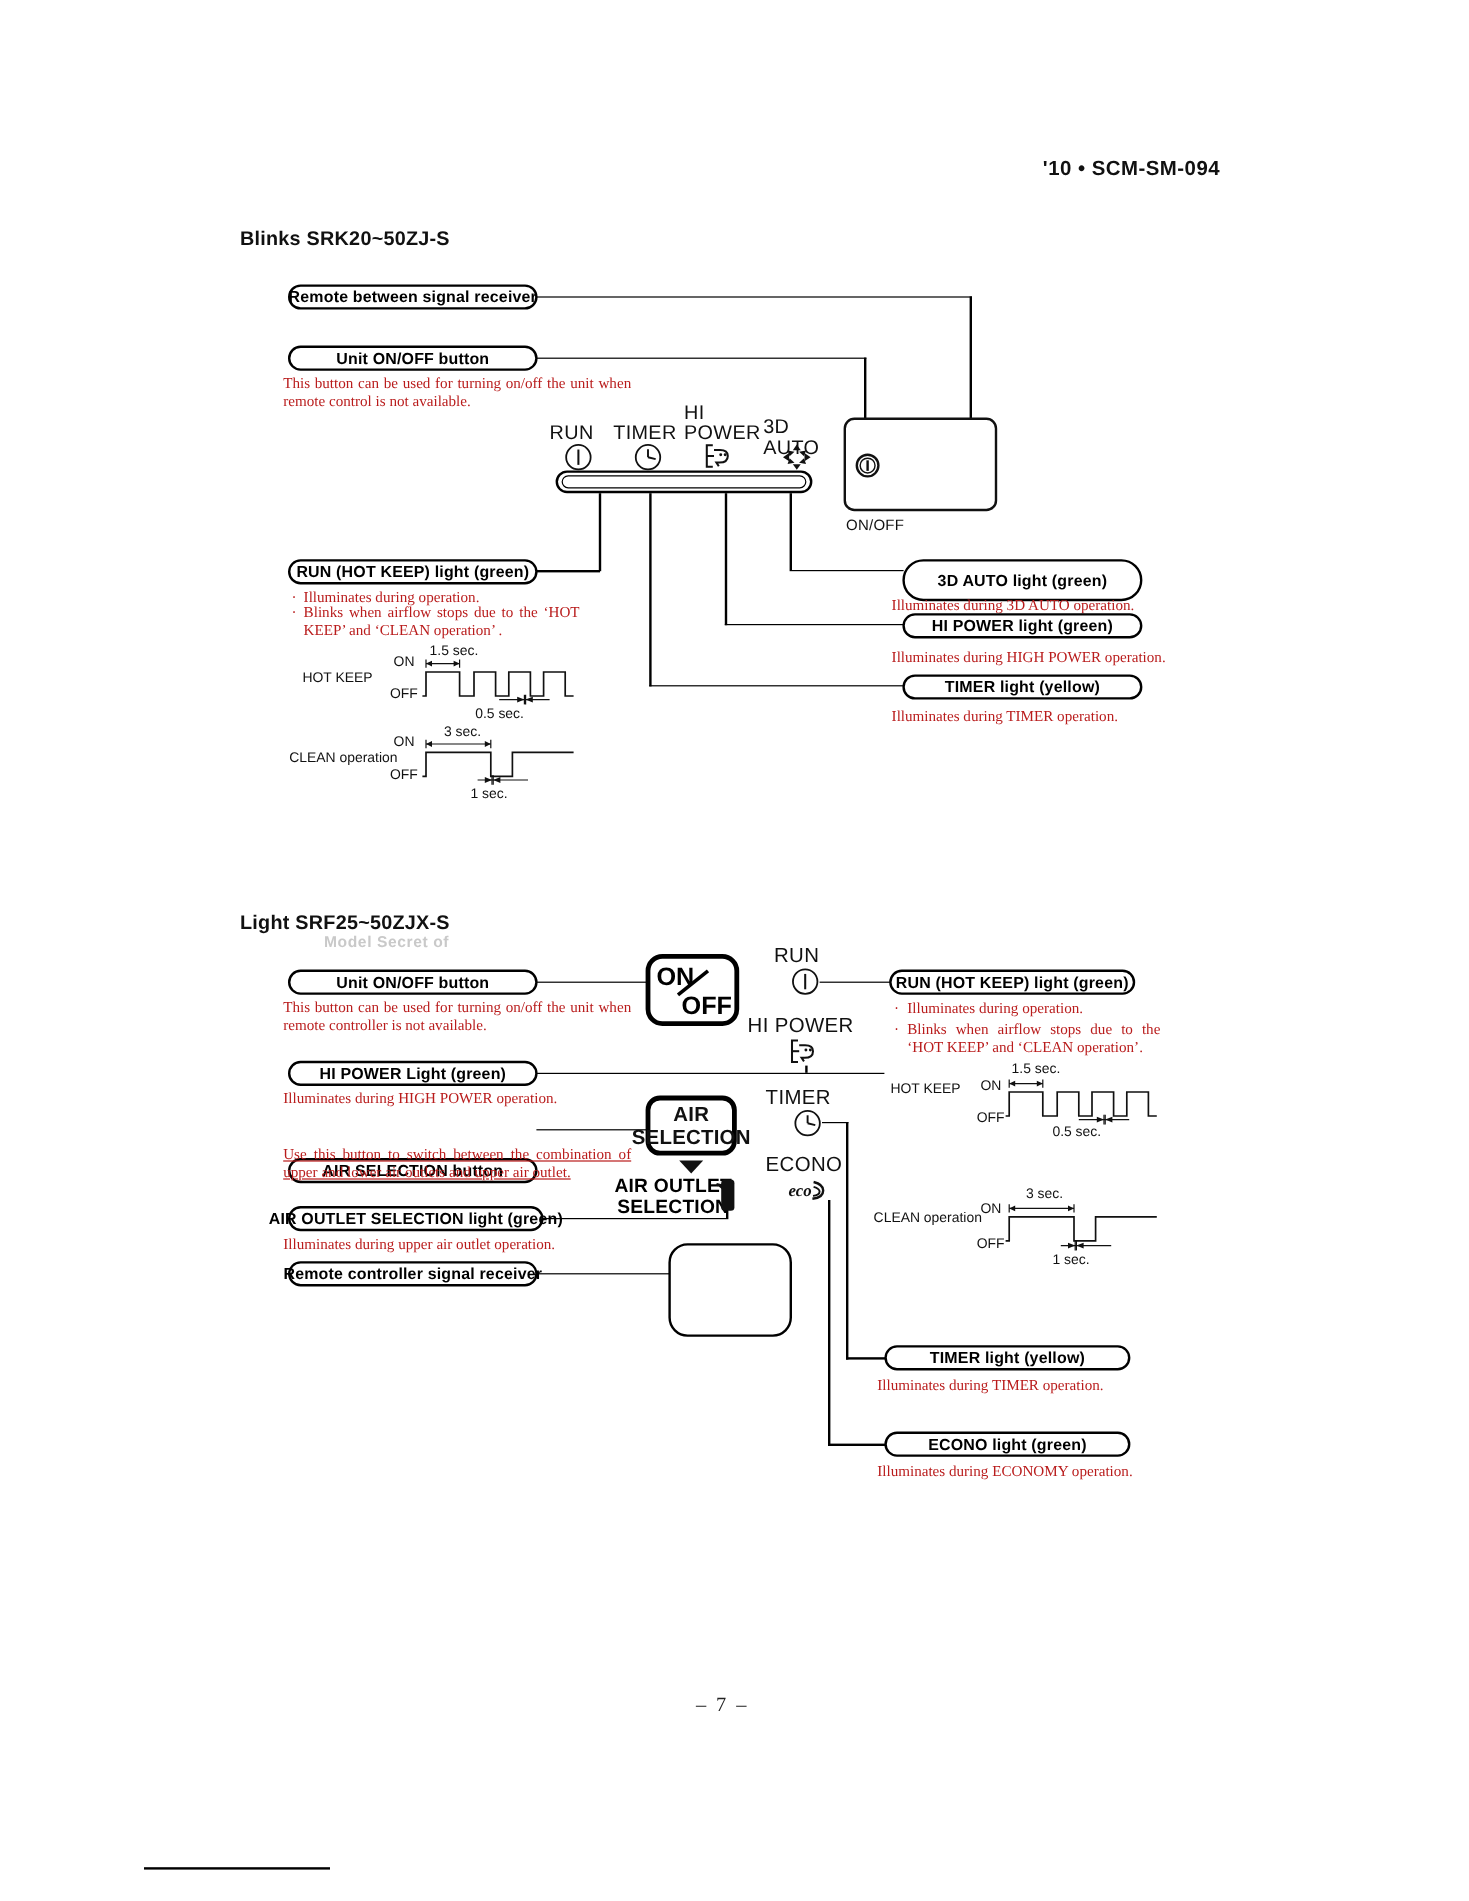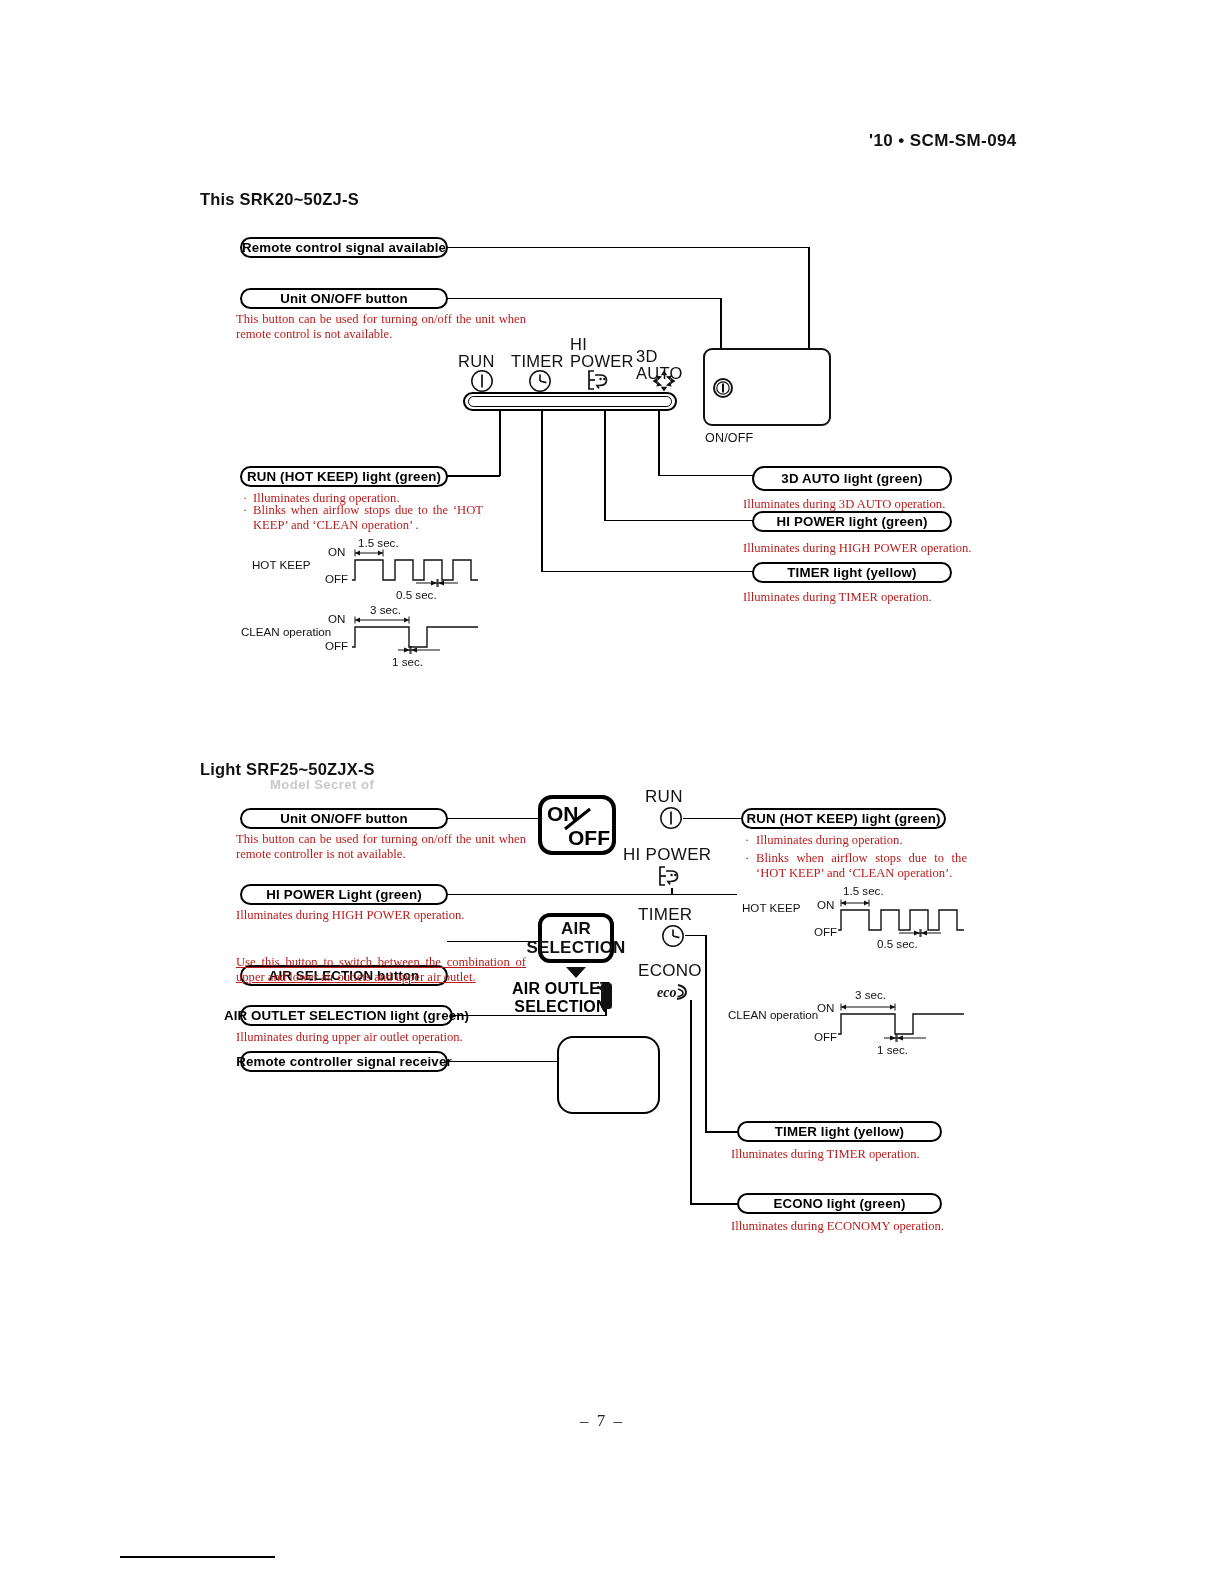--- a/index.html
+++ b/index.html
@@ -96,23 +96,23 @@
   svg { display:block; overflow:visible; }
   .sv { position:absolute; }
 </style>
 </head>
 <body>
 
 <div class="pg">
 
   <div class="hdr" style="left:869px; top:131px;">'10 • SCM-SM-094</div>
 
-  <div class="model" style="left:200px; top:190px;">This SRK20~50ZJ-S</div>
-
-  <div class="pill" style="left:240px; top:237px; width:208px; height:21px;">Remote control signal available</div>
+  <div class="model" style="left:200px; top:190px;">Blinks SRK20~50ZJ-S</div>
+
+  <div class="pill" style="left:240px; top:237px; width:208px; height:21px;">Remote between signal receiver</div>
   <div class="h" style="left:447px; top:246.5px; width:363px;"></div>
   <div class="v" style="left:808px; top:246.5px; height:139px;"></div>
 
   <div class="pill" style="left:240px; top:288px; width:208px; height:21px;">Unit ON/OFF button</div>
   <div class="h" style="left:447px; top:297.5px; width:275px;"></div>
   <div class="v" style="left:720px; top:297.5px; height:83px;"></div>
   <div class="serif just" style="left:236px; top:312px; width:290px;">This button can be used for turning on/off the unit when remote control is not available.</div>
 
   <div class="ind-label" style="left:458px; top:353px; width:48px;">RUN</div>
   <div class="ind-label" style="left:511px; top:353px; width:58px;">TIMER</div>
@@ -186,21 +186,21 @@
 
   <div class="pill" style="left:240px; top:466px; width:208px; height:21px;">RUN (HOT KEEP) light (green)</div>
   <div class="serif" style="left:243px; top:491px; width:250px;">
     <span style="display:inline-block;width:10px;">·</span><span>Illuminates during operation.</span>
   </div>
   <div class="serif just" style="left:243px; top:503px; width:240px;">
     <span style="float:left;width:10px;">·</span>
       <span style="display:block;margin-left:10px;">Blinks when airflow stops due to the  ‘HOT KEEP’  and  ‘CLEAN operation’  .</span>
   </div>
 
-  <div class="pill" style="left:752px; top:466px; width:200px; height:25px;">3D AUTO light (green)</div>
+  <div class="pill" style="left:752px; top:466px; width:200px; height:35px;">3D AUTO light (green)</div>
   <div class="serif" style="left:743px; top:497px; width:260px;">Illuminates during 3D AUTO operation.</div>
 
   <div class="pill" style="left:752px; top:511px; width:200px; height:21px;">HI POWER light (green)</div>
   <div class="serif" style="left:743px; top:541px; width:270px;">Illuminates during HIGH POWER operation.</div>
 
   <div class="pill" style="left:752px; top:562px; width:200px; height:21px;">TIMER light (yellow)</div>
   <div class="serif" style="left:743px; top:590px; width:260px;">Illuminates during TIMER operation.</div>
 
   <div class="tc-name" style="left:252px; top:558px;">HOT KEEP</div>
   <div class="tc-onoff" style="left:328px; top:545px;">ON</div>

